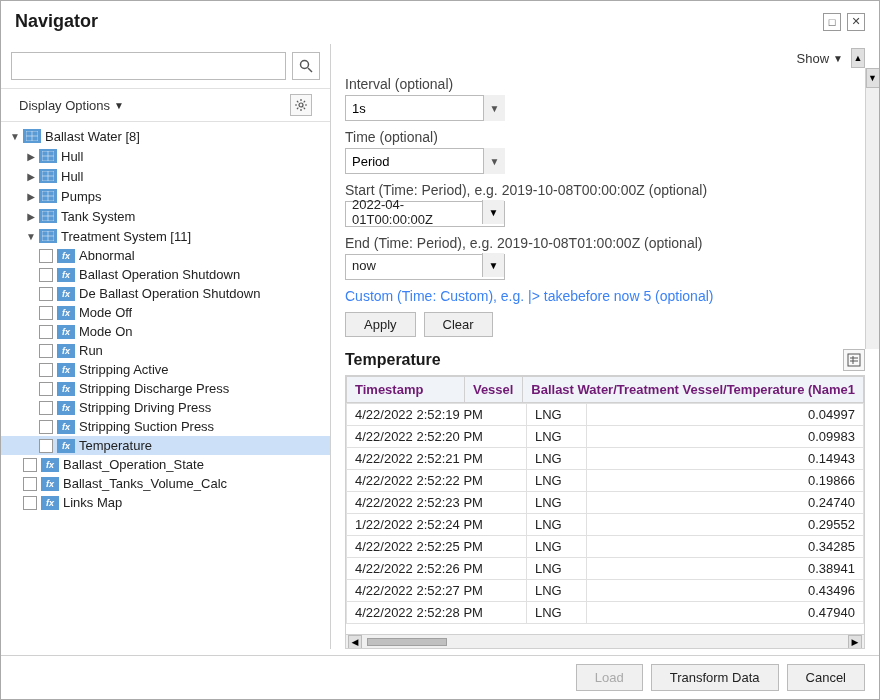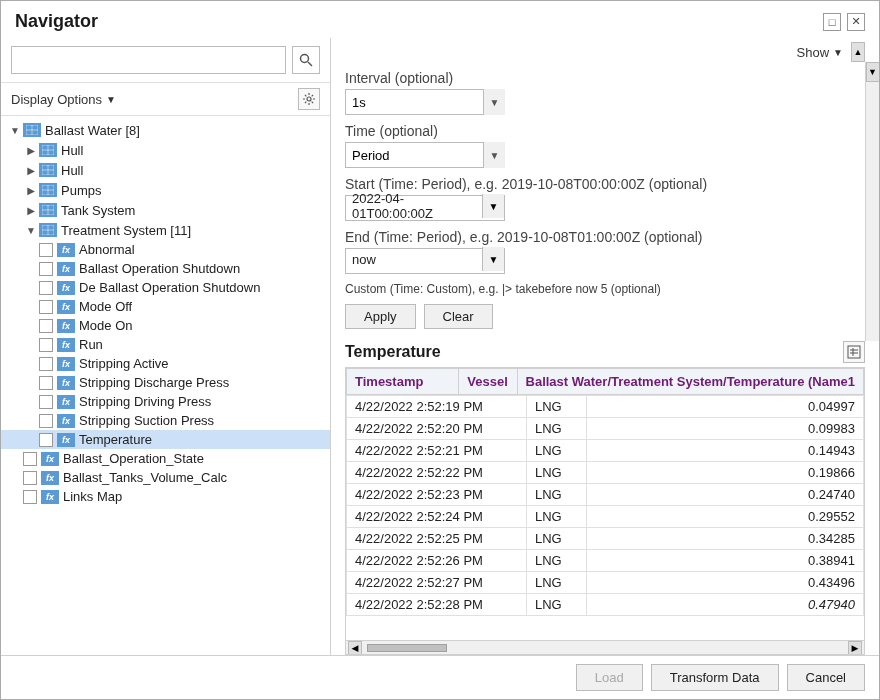--- a/index.html
+++ b/index.html
@@ -15,20 +15,21 @@
       overflow: hidden;
     }
     .dialog {
       width: 880px;
       height: 700px;
       background: #fff;
       border: 1px solid #aaa;
       display: flex;
       flex-direction: column;
       box-shadow: 2px 2px 10px rgba(0,0,0,0.3);
+      gap: 6px;
     }
     .title-bar {
       display: flex;
       align-items: center;
       justify-content: space-between;
       padding: 10px 14px 6px 14px;
       background: #fff;
       border-bottom: none;
     }
     .title-bar-title {
@@ -90,21 +91,21 @@
       display: flex;
       align-items: center;
       justify-content: center;
       color: #555;
       font-size: 14px;
     }
     .display-options-bar {
       display: flex;
       align-items: center;
       justify-content: space-between;
-      padding: 5px 10px;
+      padding: 5px 18px;
       border-bottom: 1px solid #e0e0e0;
     }
     .display-options-label {
       font-size: 13px;
       color: #333;
       display: flex;
       align-items: center;
       gap: 4px;
       cursor: pointer;
     }
@@ -267,22 +268,22 @@
       background: #f0f0f0;
       border-left: 1px solid #bbb;
       display: flex;
       align-items: center;
       justify-content: center;
       font-size: 10px;
       cursor: pointer;
       flex-shrink: 0;
     }
     .form-hint {
-      font-size: 12px;
-      color: #404040;
+      font-size: 14px;
+      color: #3b82f6;
       margin-bottom: 3px;
     }
     .btn-row {
       display: flex;
       gap: 8px;
       margin-top: 8px;
       margin-bottom: 4px;
     }
     .btn {
       padding: 4px 18px;
@@ -722,21 +723,21 @@
             </svg>
           </button>
         </div>
         <div class="data-table-wrapper">
           <div style="overflow-x:hidden; overflow-y:hidden; flex-shrink:0;">
             <table class="data-table">
               <thead>
                 <tr>
                   <th style="width:180px;">Timestamp</th>
                   <th style="width:60px;">Vessel</th>
-                  <th style="min-width:200px;">Ballast Water/Treatment System/Temperature (Name1</th>
+                  <th style="min-width:200px;">Ballast Water/Treatment Vessel/Temperature (Name1</th>
                 </tr>
               </thead>
             </table>
           </div>
           <div class="table-scroll-inner">
             <table class="data-table" id="data-table-body">
               <tbody id="table-body">
               <tr class="">
                     <td style="width: 180px;">4/22/2022 2:52:19 PM</td>
                     <td style="width: 60px;">LNG</td>
@@ -756,21 +757,21 @@
                     <td style="width: 180px;">4/22/2022 2:52:22 PM</td>
                     <td style="width: 60px;">LNG</td>
                     <td style="text-align: right;">0.19866</td>
                   </tr>
                   <tr>
                     <td style="width: 180px;">4/22/2022 2:52:23 PM</td>
                     <td style="width: 60px;">LNG</td>
                     <td style="text-align: right;">0.24740</td>
                   </tr>
                   <tr>
-                    <td style="width: 180px;">4/22/2022 2:52:24 PM</td>
+                    <td style="width: 180px;">1/22/2022 2:52:24 PM</td>
                     <td style="width: 60px;">LNG</td>
                     <td style="text-align: right;">0.29552</td>
                   </tr>
                   <tr>
                     <td style="width: 180px;">4/22/2022 2:52:25 PM</td>
                     <td style="width: 60px;">LNG</td>
                     <td style="text-align: right;">0.34285</td>
                   </tr>
                   <tr>
                     <td style="width: 180px;">4/22/2022 2:52:26 PM</td>
@@ -778,21 +779,21 @@
                     <td style="text-align: right;">0.38941</td>
                   </tr>
                   <tr>
                     <td style="width: 180px;">4/22/2022 2:52:27 PM</td>
                     <td style="width: 60px;">LNG</td>
                     <td style="text-align: right;">0.43496</td>
                   </tr>
                   <tr>
                     <td style="width: 180px;">4/22/2022 2:52:28 PM</td>
                     <td style="width: 60px;">LNG</td>
-                    <td style="text-align: right; font-style: italic;">0.47940</td>
+                    <td style="text-align: right;">0.47940</td>
                   </tr>
                 </tbody>
             </table>
           </div>
           <div class="table-hscroll">
             <div class="hscroll-arrow">◀</div>
             <div class="hscroll-inner">
               <div class="hscroll-thumb"></div>
             </div>
             <div class="hscroll-arrow">▶</div>

